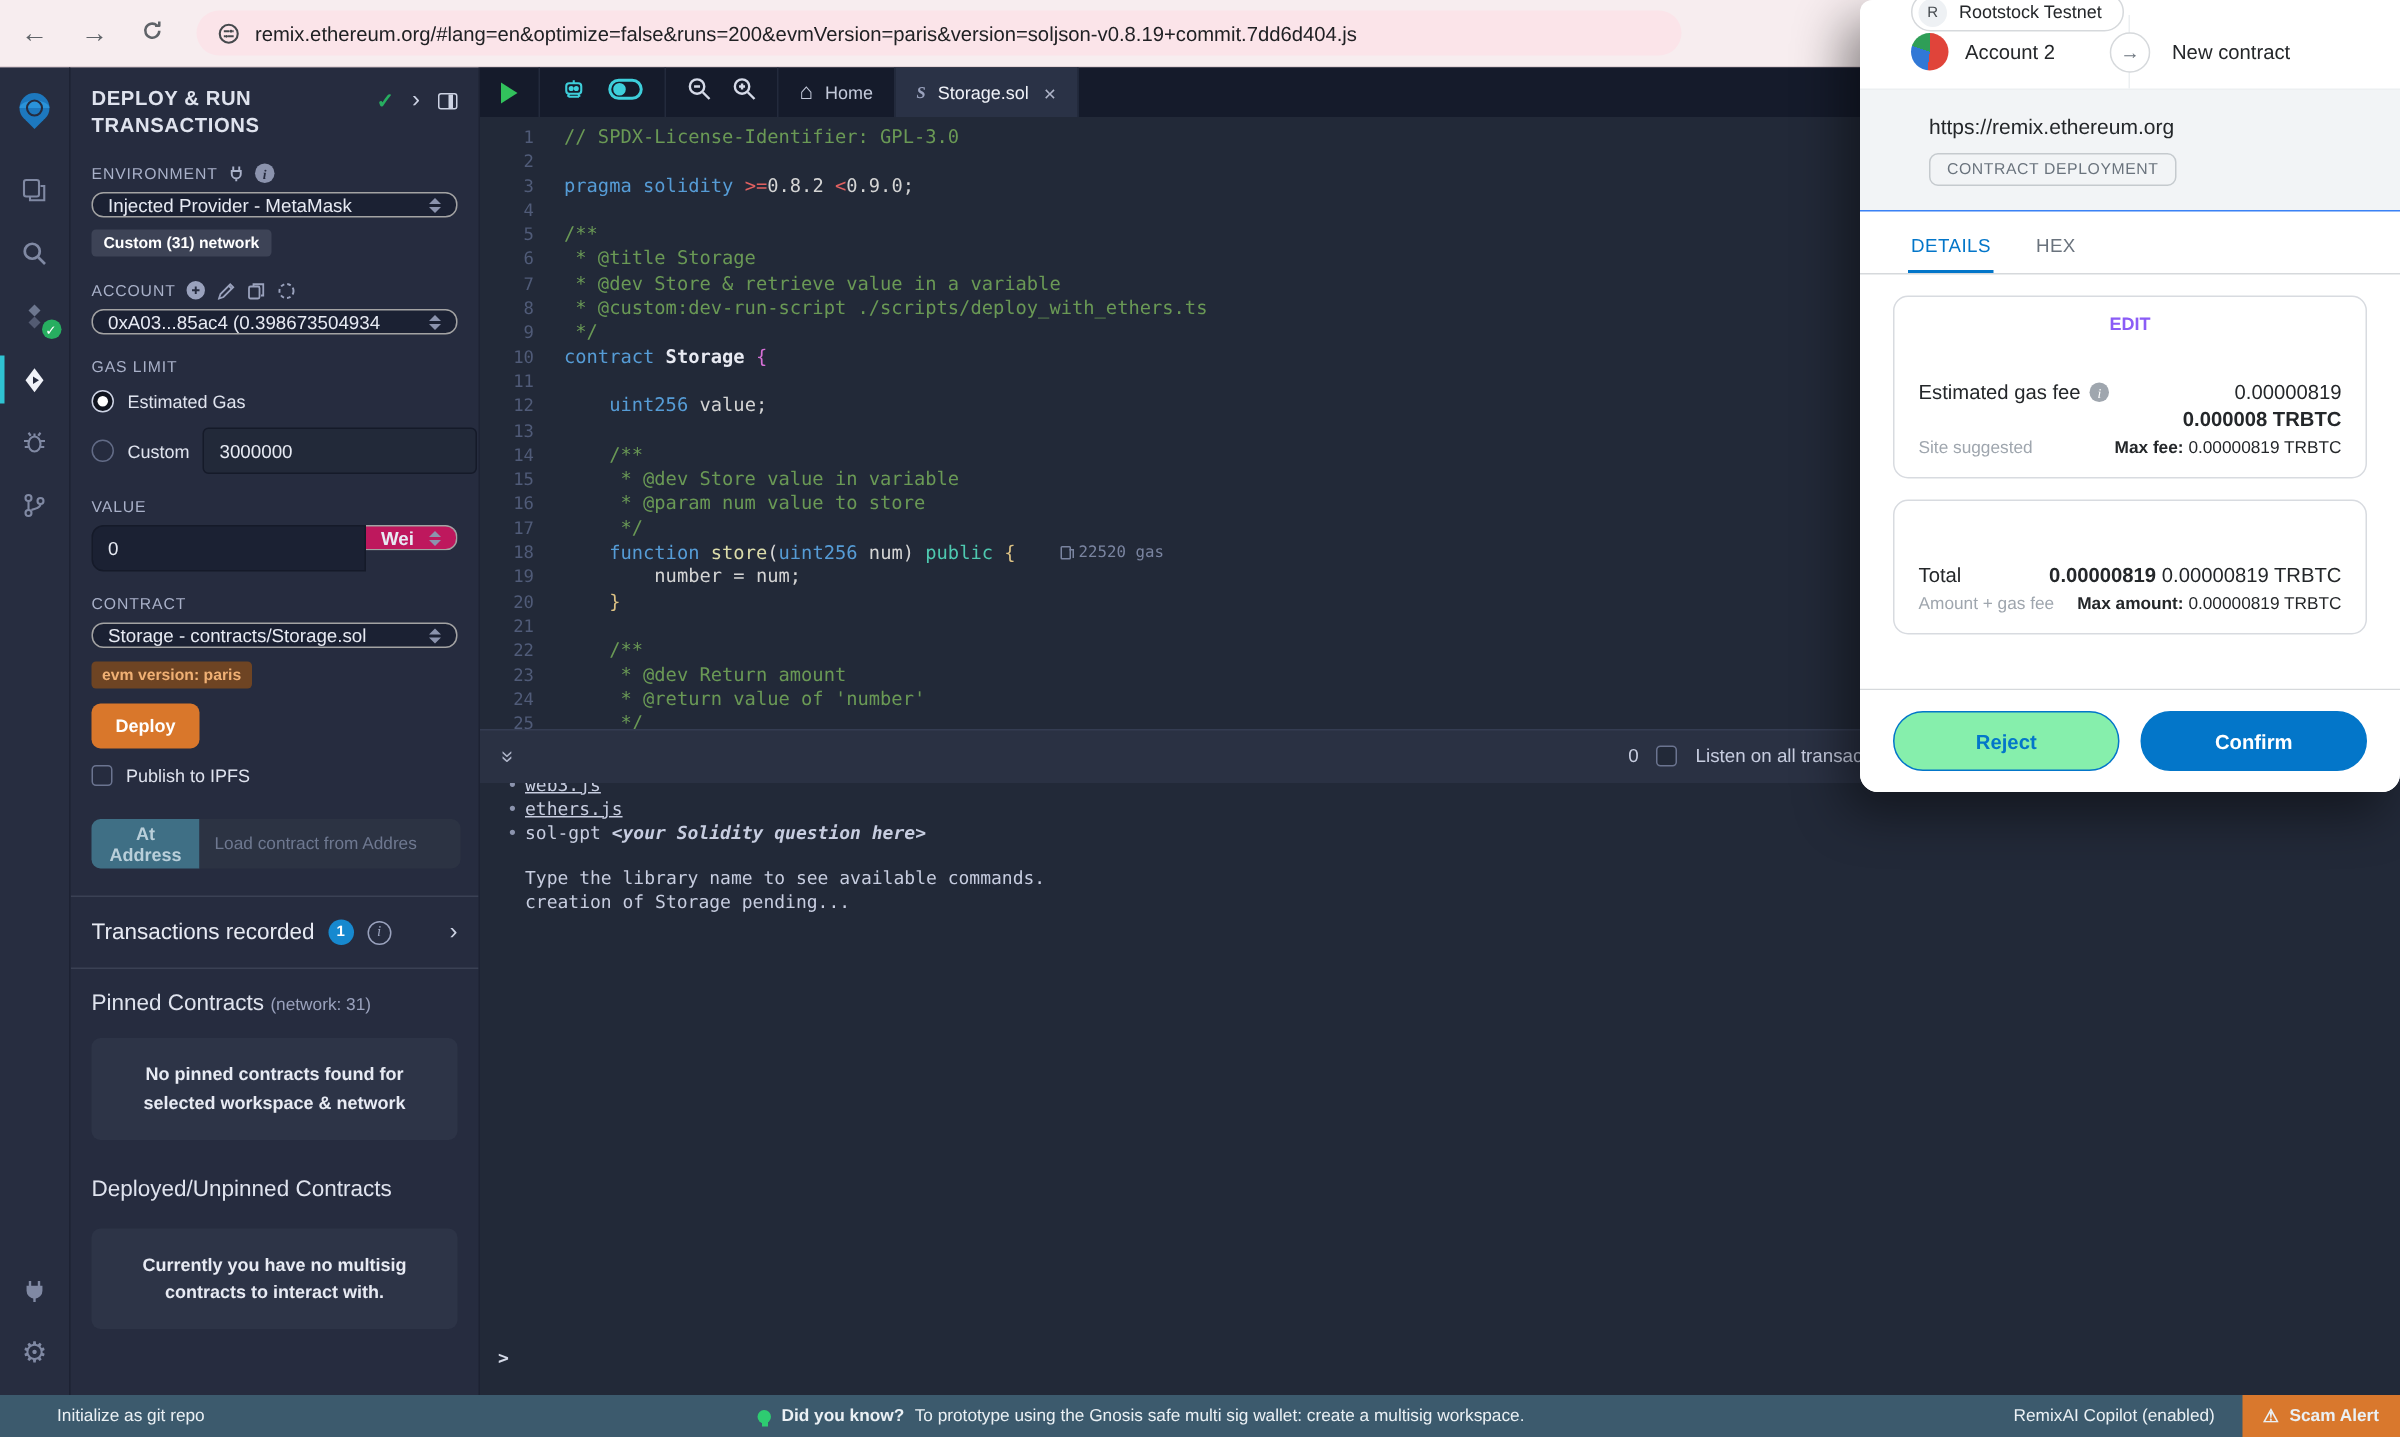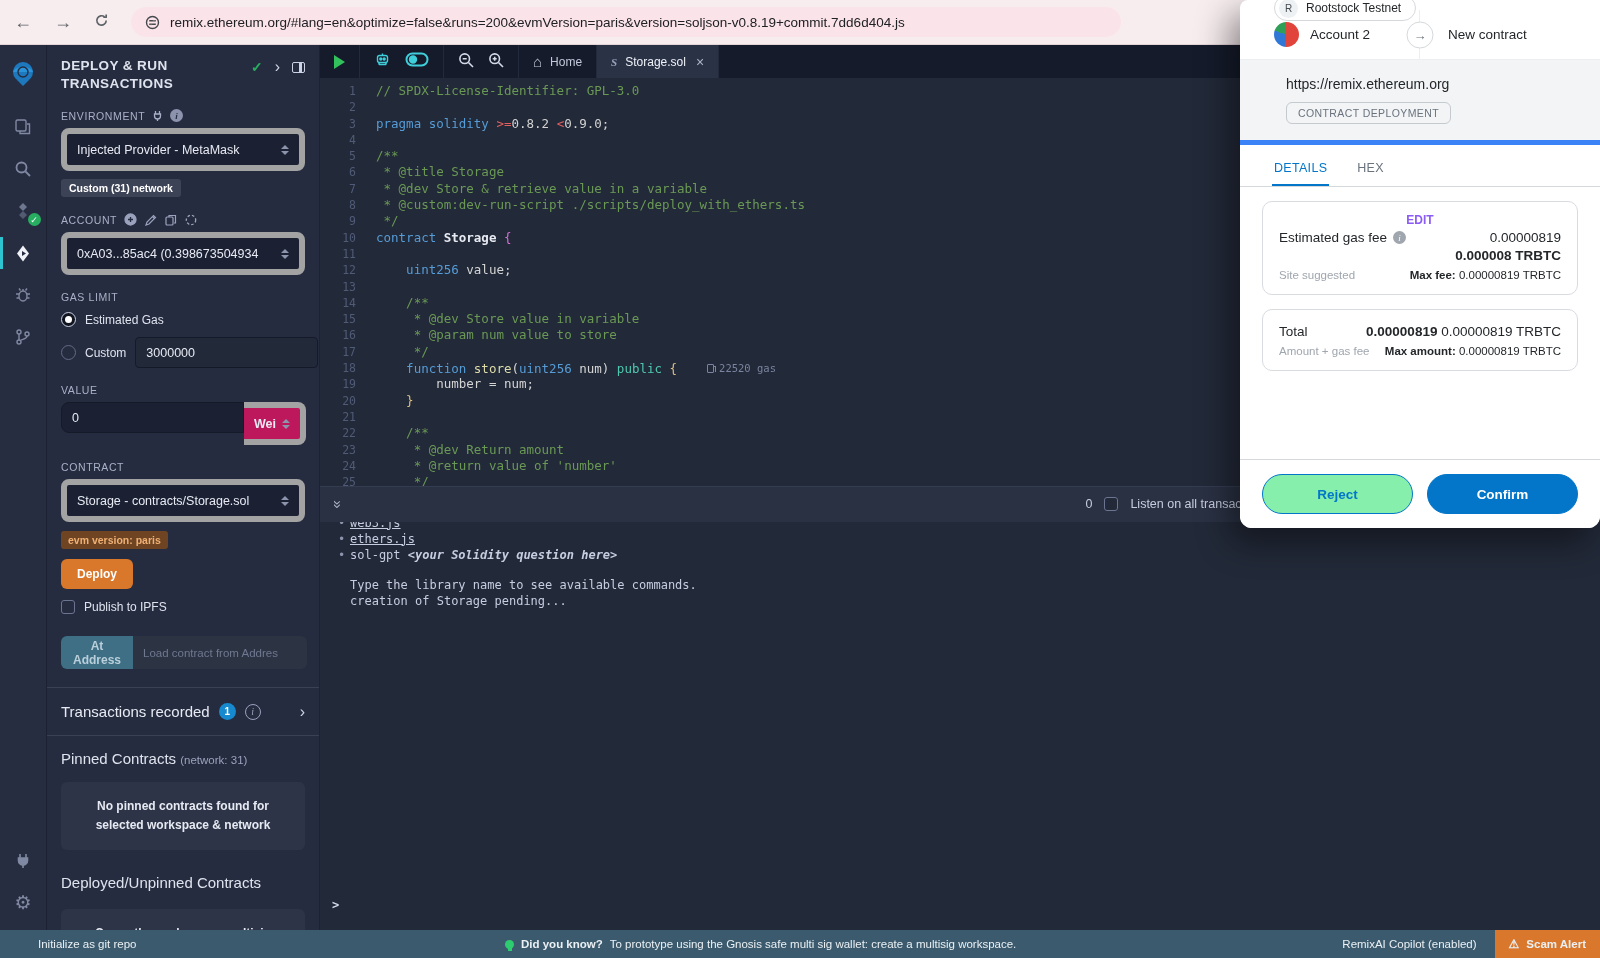--- a/index.html
+++ b/index.html
@@ -37,21 +37,21 @@
   .panel-title-row{display:flex;align-items:flex-start;}
   .panel-title{font-size:13.5px;font-weight:bold;letter-spacing:.4px;line-height:1.35;text-transform:uppercase;}
   .panel-title-icons{margin-left:auto;display:flex;gap:12px;align-items:center;padding-top:2px;}
   .tick{color:#27ae60;font-size:14px;font-weight:bold;}
   .chev{color:#cdd3e4;font-size:16px;line-height:1;cursor:pointer;}
   .pinbox{width:13px;height:11px;border:1.5px solid #cdd3e4;border-radius:2px;position:relative;cursor:pointer;}
   .pinbox::after{content:"";position:absolute;right:2px;top:0;bottom:0;width:3px;background:#cdd3e4;}
   .lbl{font-size:10.5px;letter-spacing:.6px;color:#a9b1c9;margin-top:16px;display:flex;align-items:center;gap:7px;}
   .info-dot{width:13px;height:13px;border-radius:50%;background:#8b93ad;color:#262c3f;font-size:9px;font-weight:bold;
     display:inline-flex;align-items:center;justify-content:center;font-family:"Liberation Serif",serif;font-style:italic;}
-  .sel{margin-top:6px;height:43px;background:#1b2133;border:6px solid #a3a3a3;border-radius:8px;display:flex;
+  .sel{margin-top:6px;height:17px;background:#1b2133;border:1px solid #a3a3a3;border-radius:8px;display:flex;
     align-items:center;padding:0 10px;font-size:12.5px;color:#e7eaf3;cursor:pointer;}
   .sel .grow{flex:1;white-space:nowrap;overflow:hidden;}
   .stepper{display:flex;flex-direction:column;gap:2px;margin-left:6px;}
   .stepper i{width:0;height:0;border-left:4px solid transparent;border-right:4px solid transparent;display:block;}
   .stepper .up{border-bottom:4px solid #8b93ad;}
   .stepper .dn{border-top:4px solid #8b93ad;}
   .net-badge{display:inline-block;margin-top:8px;background:#3d4356;color:#fff;font-size:10.5px;font-weight:bold;
     padding:3px 8px;border-radius:3px;}
   .acct-icons{display:flex;gap:8px;align-items:center;color:#9aa2bd;}
   .gas-radio{display:flex;align-items:center;gap:9px;margin-top:9px;cursor:pointer;}
@@ -165,33 +165,33 @@
   .mm-pill .r-circ{width:19px;height:19px;border-radius:50%;background:#eef1f4;color:#454a4f;font-size:10px;
     display:flex;align-items:center;justify-content:center;}
   .mm-acct{display:flex;align-items:center;height:50px;margin-top:10px;position:relative;border-bottom:1px solid #eceff1;}
   .mm-acct .half{width:50%;display:flex;align-items:center;gap:11px;padding-left:34px;height:100%;border-right:1px solid #eceff1;}
   .avatar{width:25px;height:25px;border-radius:50%;
     background:conic-gradient(from 0deg,#e0443a 0 52%,#3178d6 52% 80%,#2f9e57 80% 100%);}
   .mm-acct .name{font-size:13.5px;}
   .arrow-circ{position:absolute;left:50%;top:50%;transform:translate(-50%,-50%);width:27px;height:27px;border-radius:50%;
     background:#fff;border:1px solid #d6d9dc;color:#6a737d;display:flex;align-items:center;justify-content:center;font-size:13px;}
   .mm-acct .to{padding-left:28px;font-size:13.5px;}
-  .mm-origin{background:#f2f4f6;padding:16px 0 16px 46px;border-bottom:5px solid #3b82f6;}
+  .mm-origin{background:#f2f4f6;padding:16px 0 16px 46px;border-bottom:1px solid #3b82f6;}
   .mm-origin .url{font-size:14px;}
   .dep-badge{display:inline-block;margin-top:10px;border:1px solid #c5cace;border-radius:6px;padding:4px 11px;
     font-size:10.5px;color:#6a737d;letter-spacing:.4px;}
   .mm-tabs{display:flex;gap:26px;padding:0 0 0 32px;border-bottom:1px solid #d6d9dc;margin-top:4px;}
   .mm-tab{padding:12px 2px 9px 2px;font-size:12.5px;letter-spacing:.3px;color:#6a737d;cursor:pointer;}
   .mm-tab.active{color:#0376c9;border-bottom:2px solid #0376c9;}
   .mm-cards{padding:14px 22px 0 22px;}
   .mm-card{border:1px solid #d8dbe0;border-radius:10px;padding:11px 16px 13px 16px;margin-bottom:14px;}
   .edit-link{text-align:center;color:#8b5cf6;font-size:12px;font-weight:bold;cursor:pointer;}
   .mm-row{display:flex;align-items:baseline;margin-top:3px;}
   .mm-row .left{display:flex;align-items:center;gap:6px;font-size:13.5px;}
-  .mm-row .right{margin-left:auto;font-size:13.5px;}
+  .mm-row .right{margin-left:auto;font-size:13.5px;margin-top:28px;}
   .mm-ifo{width:13px;height:13px;border-radius:50%;background:#9fa6ae;color:#fff;font-size:9px;
     display:inline-flex;align-items:center;justify-content:center;font-family:"Liberation Serif",serif;font-style:italic;}
   .r2{justify-content:flex-end;font-weight:bold;font-size:13.5px;margin-top:3px;display:flex;}
   .mm-sub{display:flex;align-items:baseline;margin-top:6px;font-size:11.5px;}
   .mm-sub .gray{color:#9fa6ae;}
   .mm-sub .right{margin-left:auto;}
   .mm-sub b{color:#24272a;}
   .tot-bold{font-weight:bold;}
   .mm-actions{position:absolute;left:0;right:0;bottom:0;border-top:1px solid #d6d9dc;padding:14px 22px;
     display:flex;gap:14px;border-radius:0 0 12px 12px;background:#fff;}

